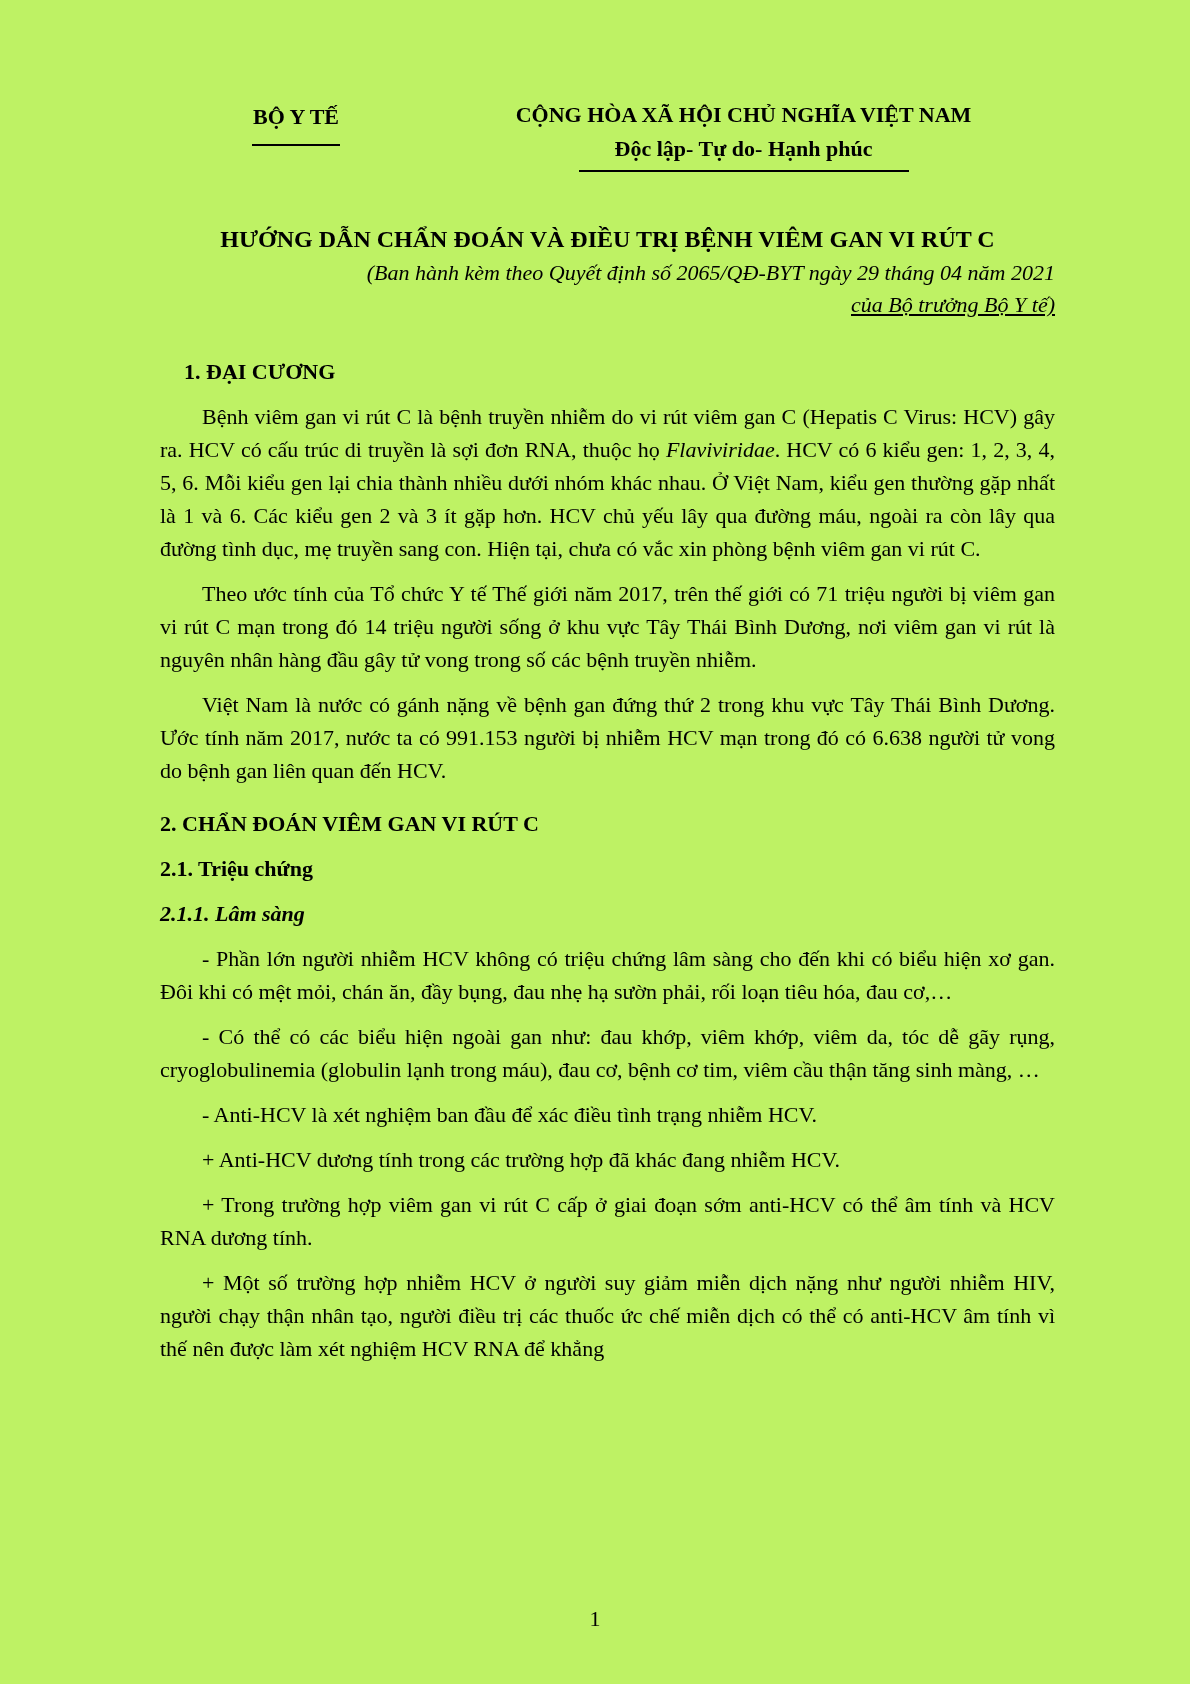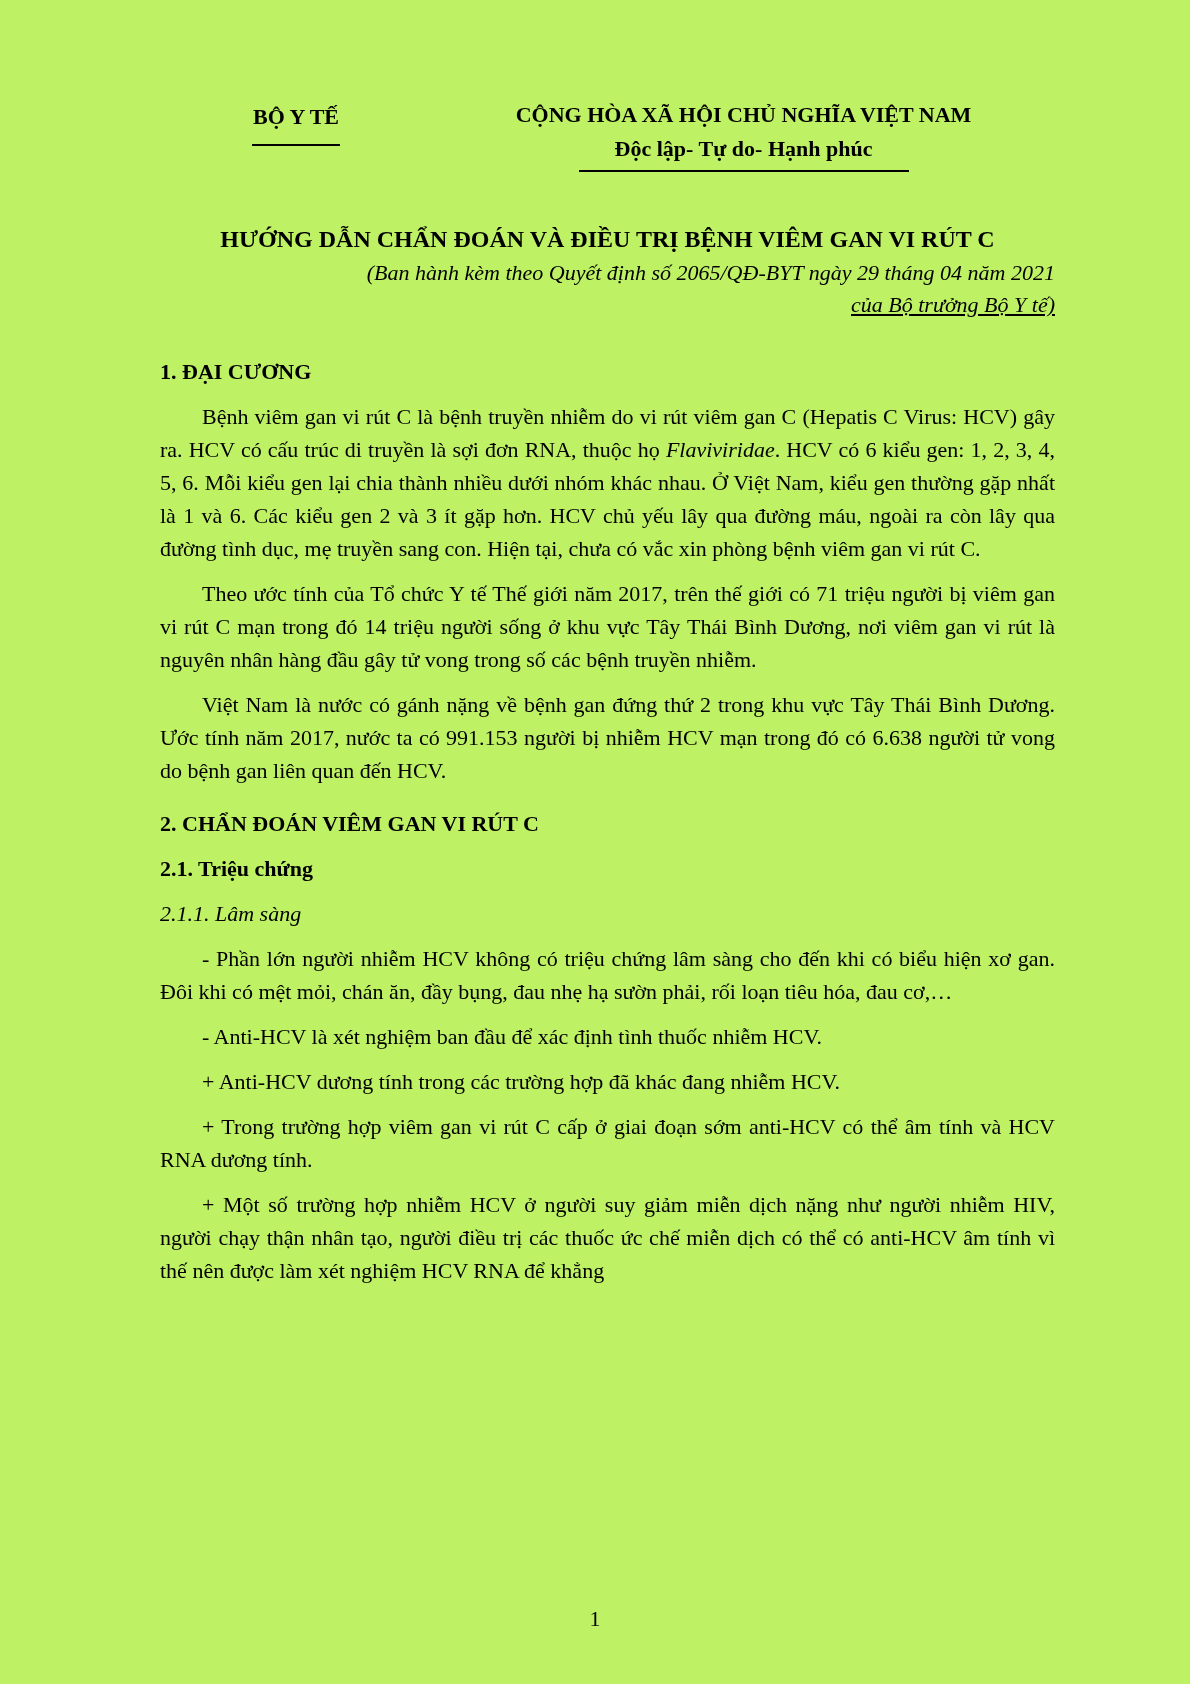--- a/index.html
+++ b/index.html
@@ -89,30 +89,31 @@
     text-indent: 42px;
   }
   .h-sec {
     margin: 20px 0 0 0;
     font-weight: bold;
     font-size: 22px;
     line-height: 33px;
   }
   .h-sec.first {
     margin-top: 34px;
+    margin-left: 24px;
   }
   .h-sub {
     margin: 12px 0 0 0;
     font-weight: bold;
     font-size: 22px;
     line-height: 33px;
   }
   .h-subsub {
     margin: 12px 0 0 0;
-    font-weight: normal;
+    font-weight: bold;
     font-style: italic;
     font-size: 22px;
     line-height: 33px;
   }
   .italic-run {
     font-style: italic;
   }
 
   
   .page-number {
@@ -160,23 +161,24 @@
       <p>Việt Nam là nước có gánh nặng về bệnh gan đứng thứ 2 trong khu vực Tây Thái Bình Dương. Ước tính năm 2017, nước ta có 991.153 người bị nhiễm HCV mạn trong đó có 6.638 người tử vong do bệnh gan liên quan đến HCV.</p>
 
       <div class="h-sec">2. CHẨN ĐOÁN VIÊM GAN VI RÚT C</div>
 
       <div class="h-sub">2.1.  Triệu chứng</div>
 
       <div class="h-subsub">2.1.1. Lâm sàng</div>
 
       <p>- Phần lớn người nhiễm HCV không có triệu chứng lâm sàng cho đến khi có biểu hiện xơ gan. Đôi khi có mệt mỏi, chán ăn, đầy bụng, đau nhẹ hạ sườn phải, rối loạn tiêu hóa, đau cơ,…</p>
 
+      <p>- Có thể có các biểu hiện ngoài gan như: đau khớp, viêm khớp, viêm da, tóc dễ gãy rụng, cryoglobulinemia (globulin lạnh trong máu), đau cơ, bệnh cơ tim, viêm cầu thận tăng sinh màng, …</p>
 
 
-      <p>- Anti-HCV là xét nghiệm ban đầu để xác định tình thuốc nhiễm HCV.</p>
+      <p>- Anti-HCV là xét nghiệm ban đầu để xác điều tình trạng nhiễm HCV.</p>
 
       <p>+ Anti-HCV dương tính trong các trường hợp đã khác đang nhiễm HCV.</p>
 
       <p>+ Trong trường hợp viêm gan vi rút C cấp ở giai đoạn sớm anti-HCV có thể âm tính và HCV RNA dương tính.</p>
 
       <p>+ Một số trường hợp nhiễm HCV ở người suy giảm miễn dịch nặng như người nhiễm HIV, người chạy thận nhân tạo, người điều trị các thuốc ức chế miễn dịch có thể có anti-HCV âm tính vì thế nên được làm xét nghiệm HCV RNA để khẳng</p>
 
     </div>
   </div>
 

